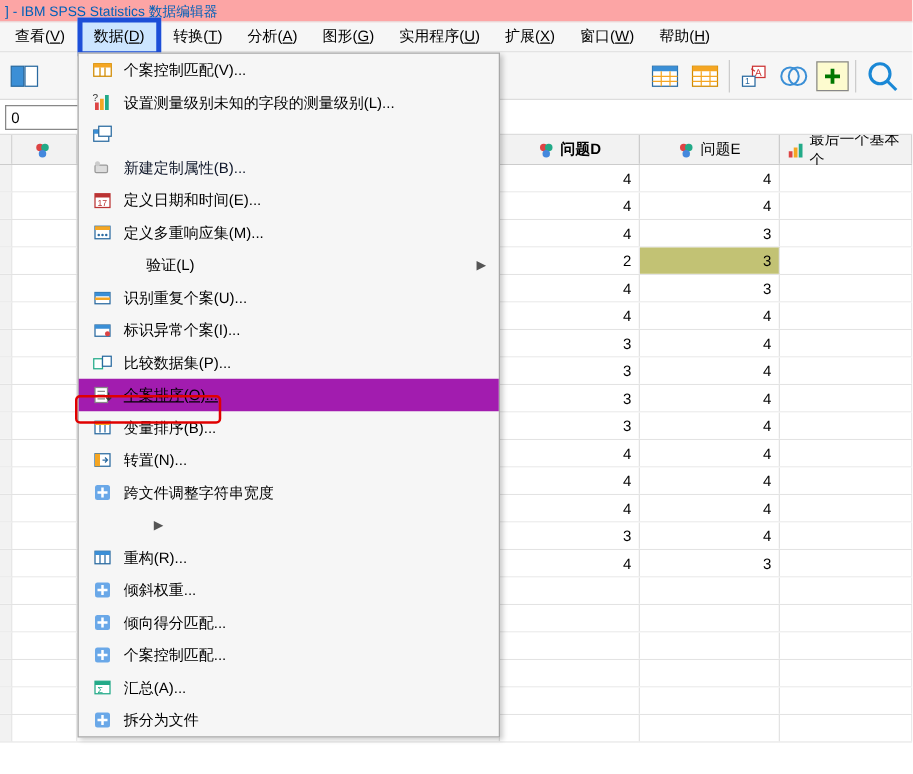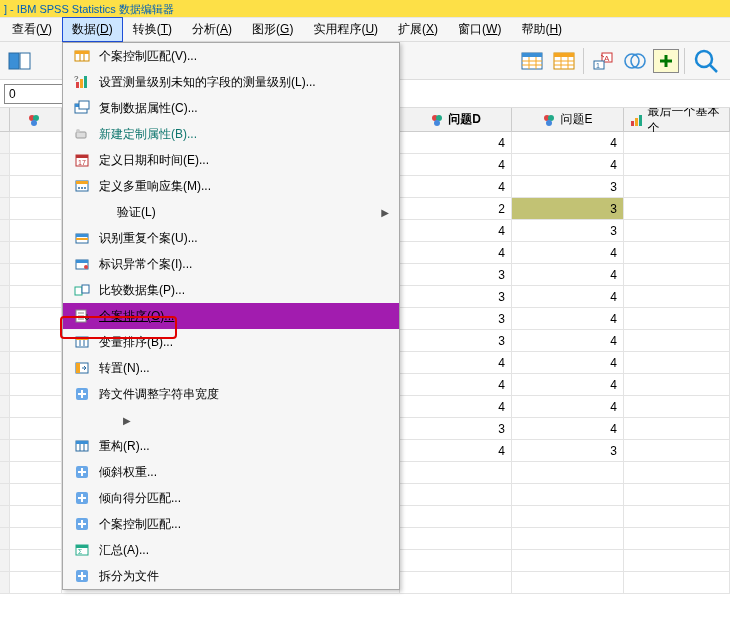--- a/index.html
+++ b/index.html
@@ -7,21 +7,21 @@
     font-family: "Microsoft YaHei", "SimSun", Arial, sans-serif;
     font-size: 12px;
     background: #fff;
     width: 730px;
     height: 619px;
     overflow: hidden;
     position: relative;
   }
 
   .title-bar {
-    background: #fde047;
+    background: #fca5a5;
     color: #0060b8;
     padding: 2px 4px;
     font-size: 11px;
     height: 18px;
     border-bottom: 1px solid #e6e6e6;
   }
 
   .menu-bar {
     background: #f6f6f6;
     height: 24px;
@@ -31,21 +31,21 @@
     border-bottom: 1px solid #ddd;
   }
   .menu-item {
     padding: 4px 10px;
     cursor: pointer;
     font-size: 12px;
     color: #000;
   }
   .menu-item.active {
     background: #cce5ff;
-    border: 1px solid #1d4ed8;
+    border: 4px solid #1d4ed8;
     padding: 3px 9px;
   }
   .menu-item u { text-decoration: underline; }
 
   .toolbar {
     height: 38px;
     background: #f6f6f6;
     display: flex;
     align-items: center;
     padding: 2px 4px;
@@ -142,21 +142,21 @@
   }
   .dd-item {
     display:flex;
     align-items:center;
     height:26px;
     padding:0 10px;
     cursor:pointer;
     position:relative;
   }
   .dd-item.hovered { background:#a21caf;text-decoration:underline; }
-  .dd-item.disabled { color:#0f766e; cursor:default;}
+  .dd-item.disabled { color:#0f172a; cursor:default;}
   .dd-icon {
     width:18px; height:18px;
     margin-right:8px;
     display:flex; align-items:center; justify-content:center;
     flex-shrink:0;
   }
   .dd-label { flex:1; font-size:12px;}
   .dd-arrow { font-size:10px; color:#555; margin-left:6px;}
   .dd-item.indented .dd-icon { margin-left:18px; }
 
@@ -484,21 +484,20 @@
       <span class="dd-label">设置测量级别未知的字段的测量级别(L)...</span>
     </div>
     <div class="dd-item">
       <span class="dd-icon">
         <svg width="16" height="16">
           <rect x="1" y="4" width="12" height="9" fill="#fff" stroke="#2a6aa0"></rect>
           <rect x="1" y="4" width="12" height="3" fill="#3b8fd6"></rect>
           <rect x="5" y="1" width="10" height="8" fill="#fff" stroke="#2a6aa0"></rect>
         </svg>
       </span>
-      <span class="dd-label">复制数据属性(C)...</span>
     </div>
     <div class="dd-item disabled">
       <span class="dd-icon">
         <svg width="16" height="16">
           <rect x="2" y="6" width="10" height="6" rx="1" fill="#ddd" stroke="#999"></rect>
           <circle cx="4" cy="5" r="2" fill="#ccc"></circle>
         </svg>
       </span>
       <span class="dd-label">新建定制属性(B)...</span>
     </div>

